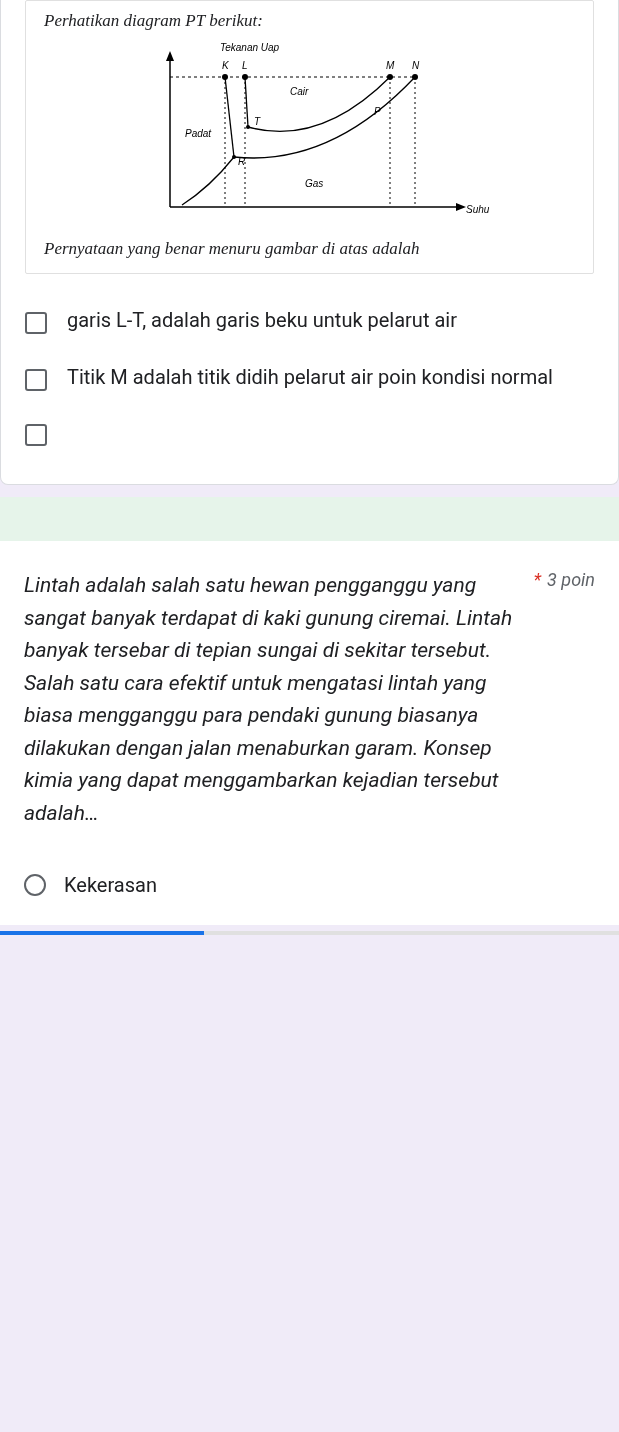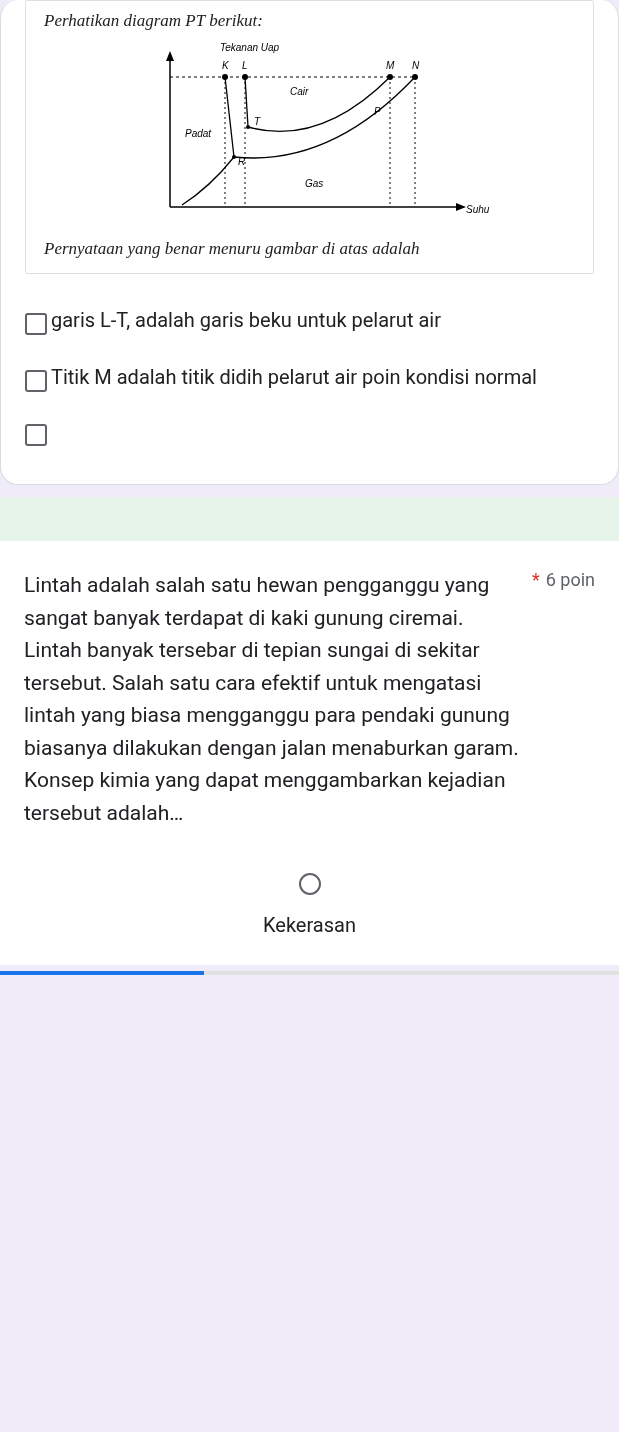--- a/index.html
+++ b/index.html
@@ -34,22 +34,22 @@
     font-style: italic;
     margin-top: 12px;
   }
   .diagram-wrap { display:flex; justify-content:center;font-style:italic; }
   svg.diagram { display:block; }
   .diagram text { font-family: Arial, sans-serif; font-size: 10px; fill:#000; }
   
   .options { margin-top: 0; }
   .option-row {
     display:flex;
-    align-items:flex-end;
-    gap: 4px;
+    align-items:center;
+    gap: 20px;
     padding: 14px 0;
   }
   .checkbox {
     width: 22px; height: 22px;
     border: 2px solid #5f6368;
     border-radius: 3px;
     flex: 0 0 22px;
     margin-top: 4px;
     cursor: pointer;
   }
@@ -61,21 +61,21 @@
 
   .divider-green {
     height: 44px;
     background: #e6f4ea;
   }
 
   .q2 {
     padding: 28px 24px 20px 24px;
     background:#fff;
   }
-  .q2-head { display:flex; align-items:flex-start; }
+  .q2-head { display:flex; align-items:flex-start;font-style:italic; }
   .q2-text {
     font-size: 21px;
     line-height: 1.55;
     color:#202124;
     flex:1;
     padding-right: 10px;
   }
   .q2-meta { white-space: nowrap; font-size: 18px; }
   .req { color:#d93025; margin-right:6px; }
   .points { color:#5f6368; }
@@ -103,21 +103,21 @@
   }
   .progress-fill {
     position:absolute; left:0; top:0; bottom:0;
     width: 33%;
     background: #1a73e8;
   }
 </style>
 </head>
 <body>
 
-<div class="card" style="border-top-left-radius:0;border-top-right-radius:0;border-top:none;padding-top:0;border-radius:18px;">
+<div class="card" style="border-top-left-radius:0;border-top-right-radius:0;border-top:none;padding-top:0;">
   <div class="diagram-card">
     <div class="diagram-caption">Perhatikan diagram PT berikut:</div>
 
     <div class="diagram-wrap">
     <svg class="diagram" width="360" height="190" viewBox="0 0 360 190">
 
       <line x1="40" y1="20" x2="40" y2="170" stroke="#000" stroke-width="1.5"></line>
       <line x1="40" y1="170" x2="330" y2="170" stroke="#000" stroke-width="1.5"></line>
 
       <polygon points="40,14 36,24 44,24" fill="#000"></polygon>
@@ -180,25 +180,25 @@
     </div>
   </div>
 </div>
 
 <div class="divider-green"></div>
 
 <div class="q2">
   <div class="q2-head">
     <div class="q2-text">Lintah adalah salah satu hewan pengganggu yang sangat banyak terdapat di kaki gunung ciremai. Lintah banyak tersebar di tepian sungai di sekitar tersebut. Salah satu cara efektif untuk mengatasi lintah yang biasa mengganggu para pendaki gunung biasanya dilakukan dengan jalan menaburkan garam. Konsep kimia yang dapat menggambarkan kejadian tersebut adalah…</div>
     <div class="q2-meta">
-      <span class="req">*</span><span class="points">6 poin</span>
-    </div>
-  </div>
-
-  <div class="radio-row" style="margin-top:26px;flex-direction:column;">
+      <span class="req">*</span><span class="points">3 poin</span>
+    </div>
+  </div>
+
+  <div class="radio-row" style="margin-top:26px;">
     <div class="radio"></div>
     <div class="radio-label">Kekerasan</div>
   </div>
 </div>
 
 <div class="progress-bar">
   <div class="progress-fill"></div>
 </div>
 
 </body></html>

